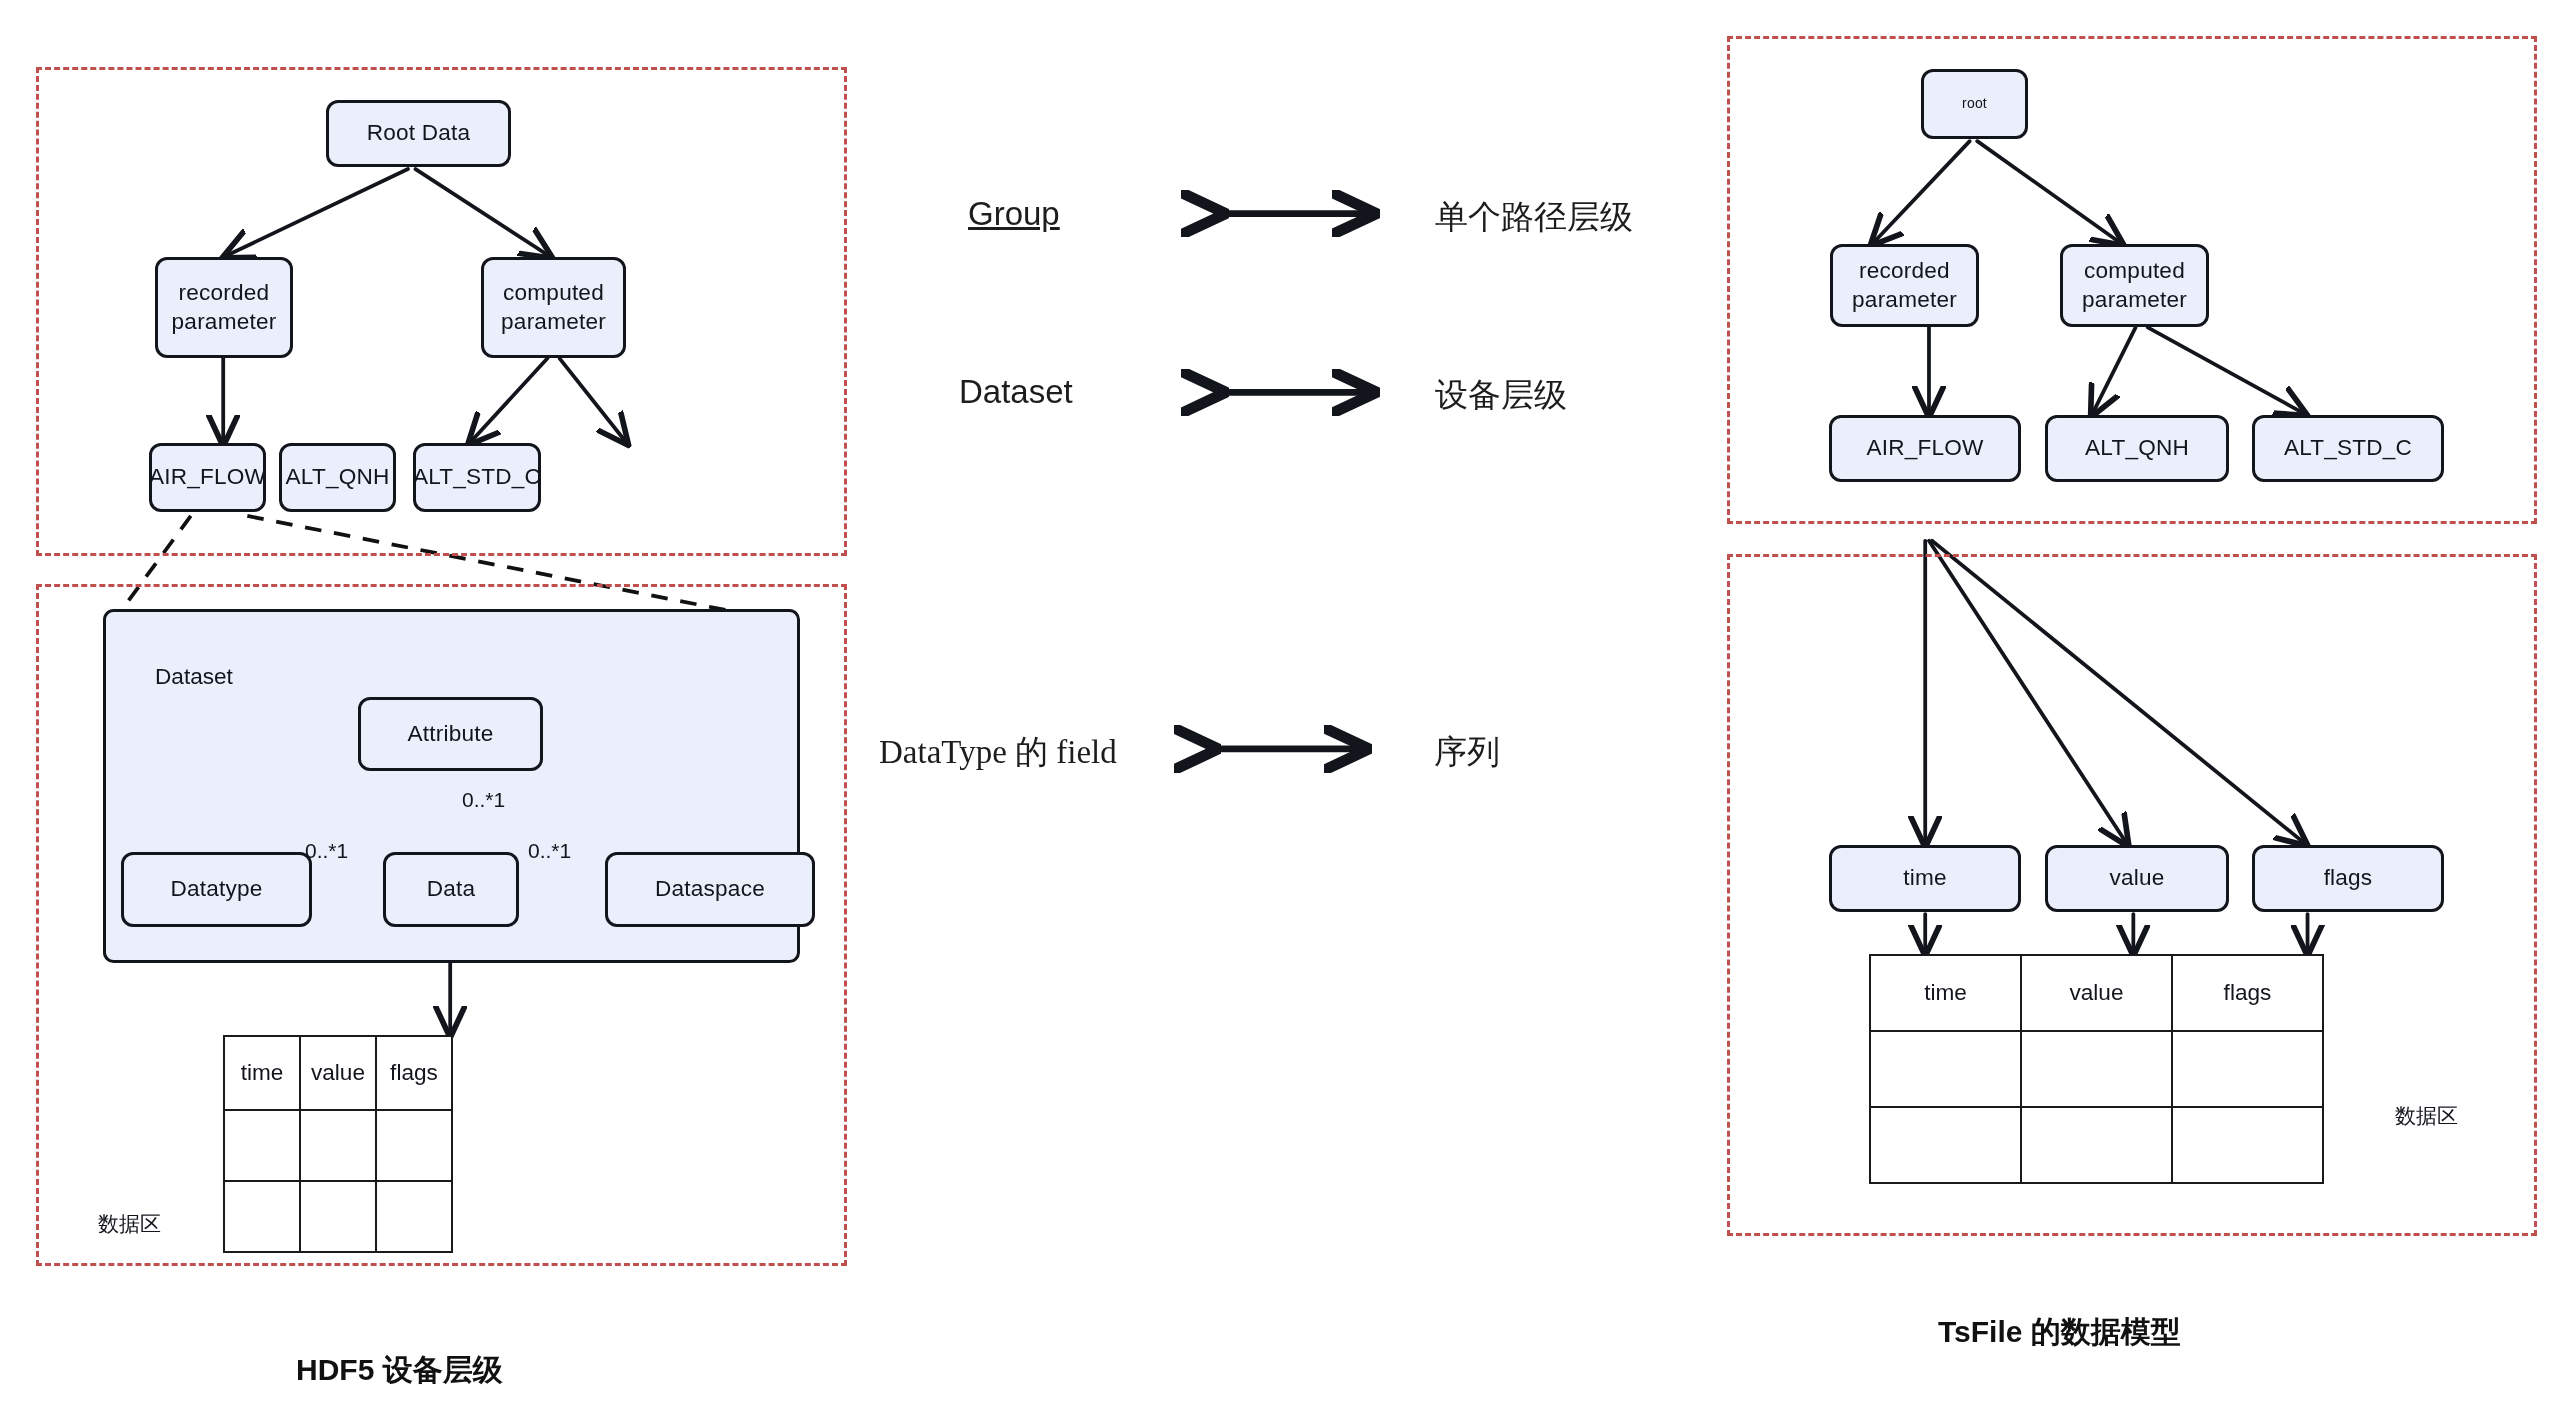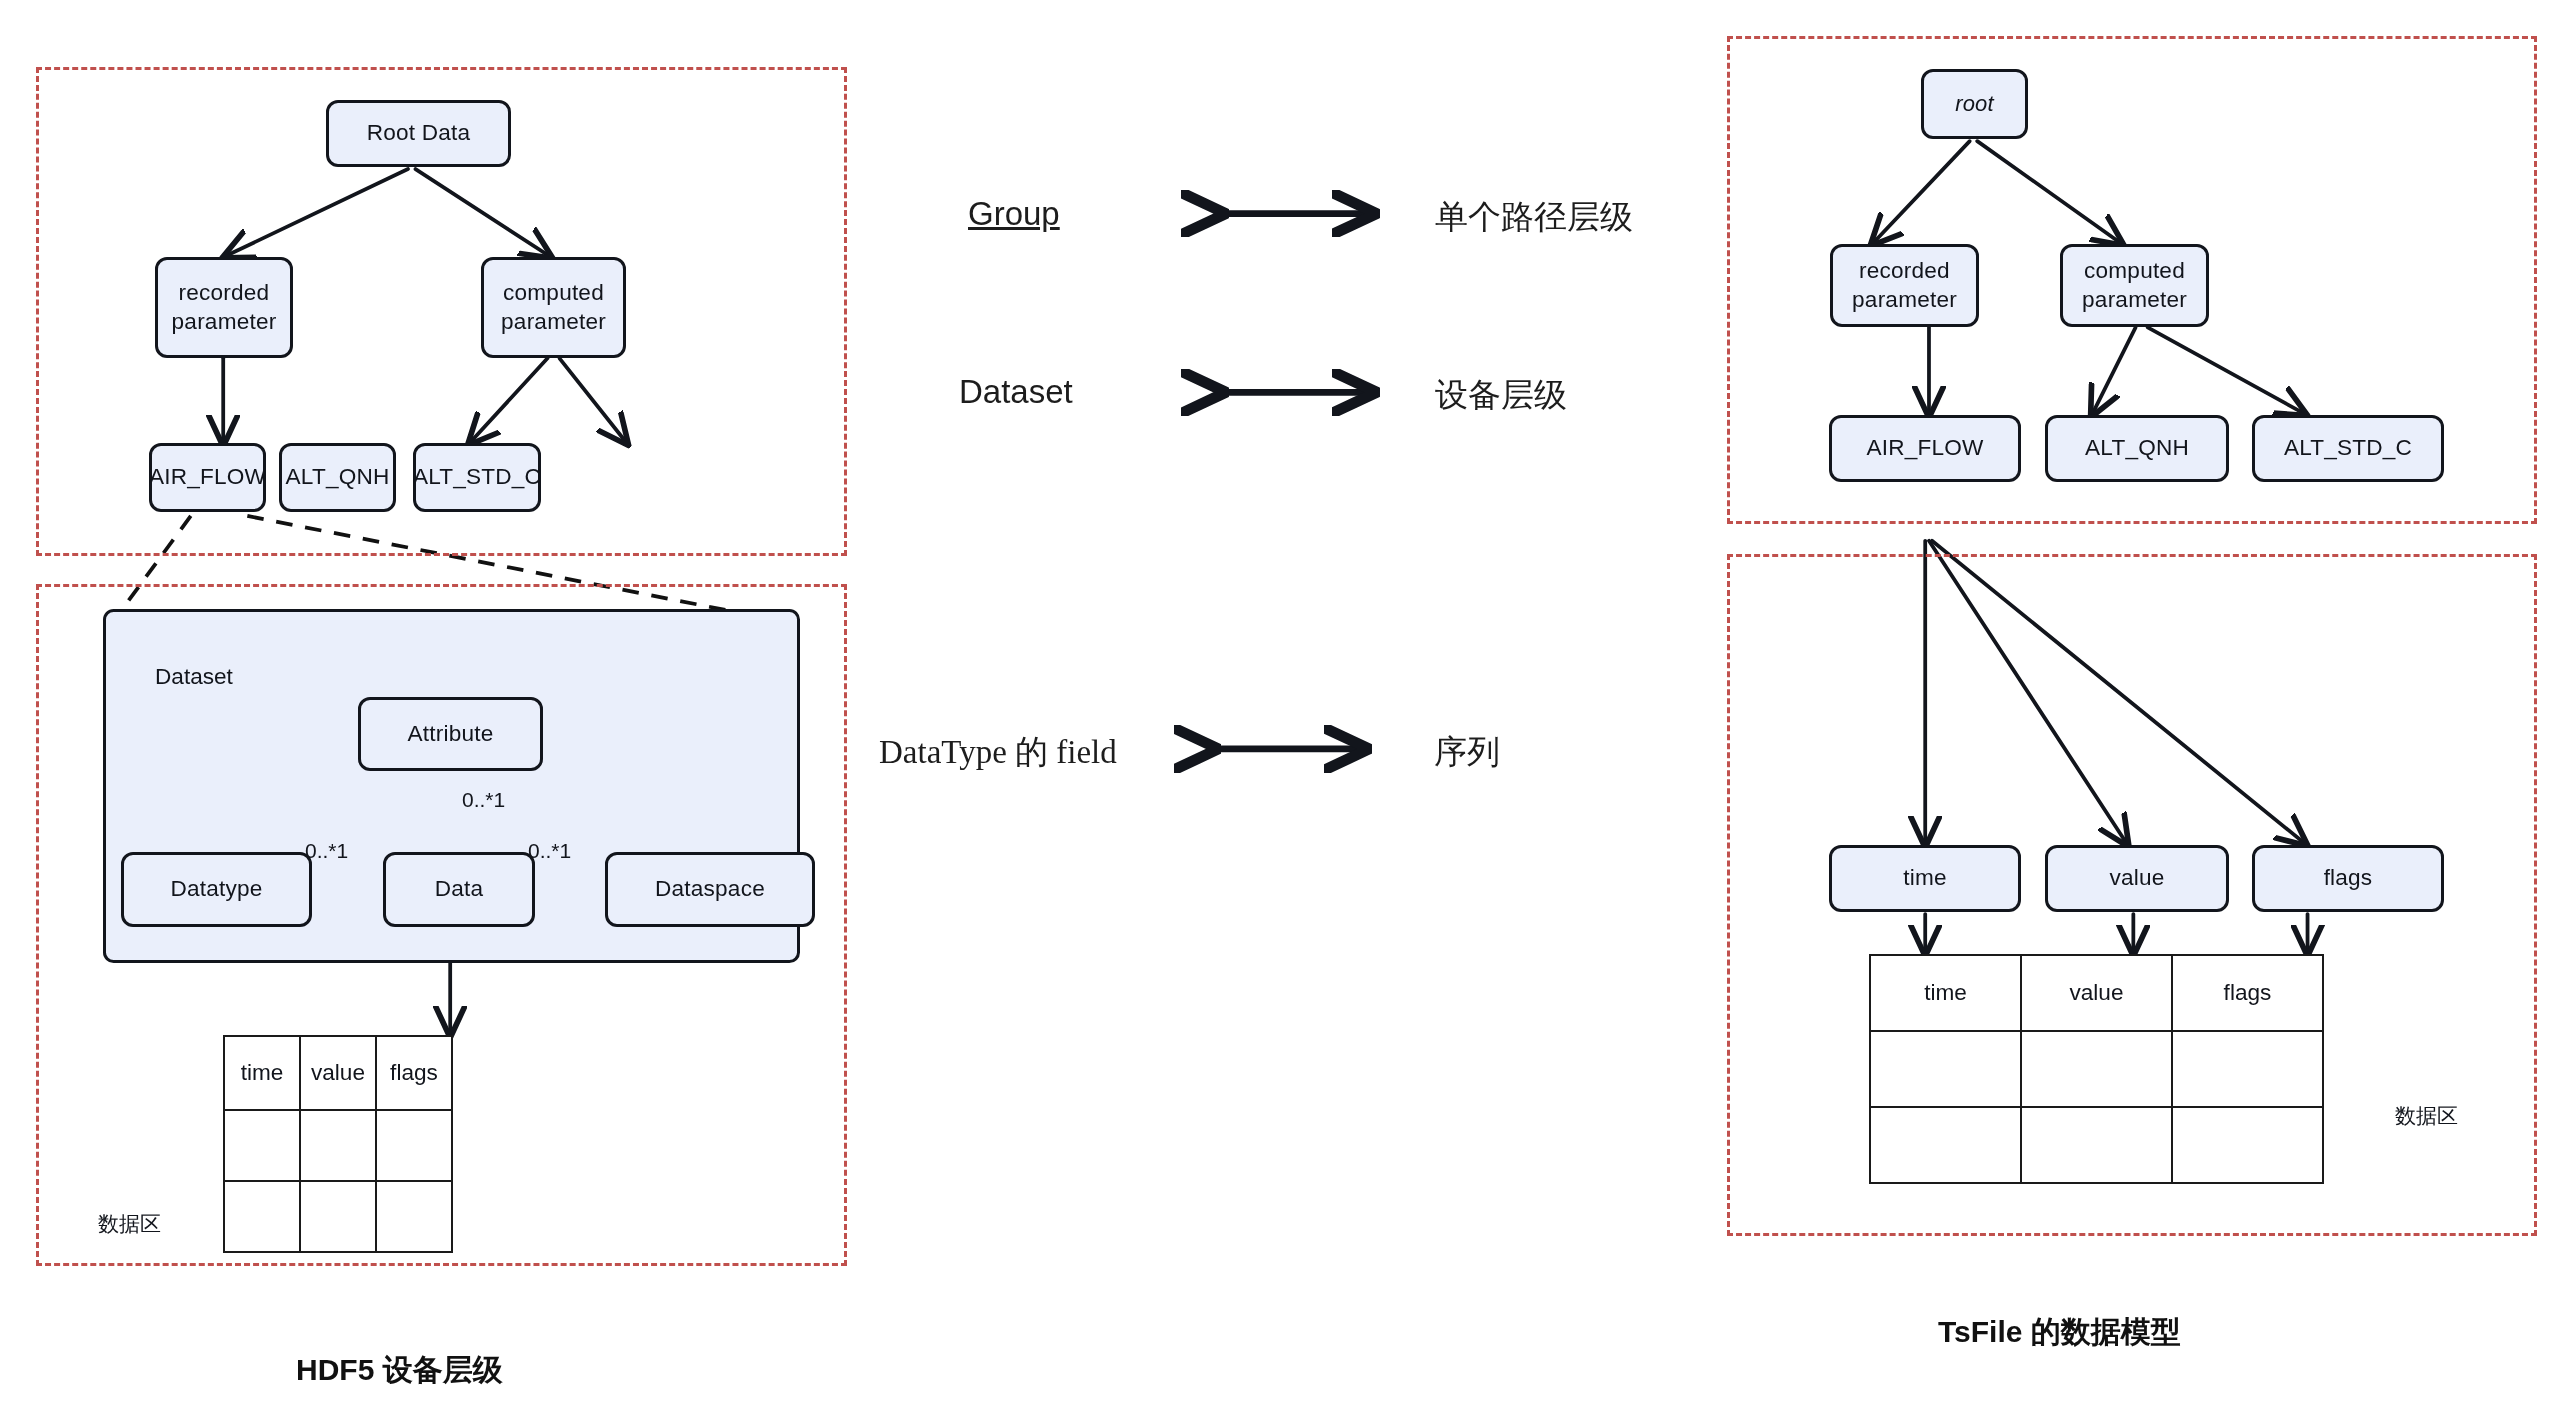--- a/index.html
+++ b/index.html
@@ -34,21 +34,21 @@
     display: flex;
     align-items: center;
     justify-content: center;
     text-align: center;
     color: #12151c;
     font-size: 22.6px;
     line-height: 1.28;
     letter-spacing: 0.2px;
   }
   .node.two-line { font-size: 22.6px; }
-  .node.small { font-size: 22px; font-style: italic; }
+  .node.small { font-size: 14px; }
   
   .dataset-panel {
     position: absolute;
     box-sizing: border-box;
     background: #eaeffb;
     border: 3.8px solid #12151c;
     border-radius: 10.6px;
   }
   .panel-caption {
     position: absolute;
@@ -211,21 +211,21 @@
   </div>
 
   <div class="label mult" style="left:462px; top:788px;">0..*1</div>
 
   <div class="node" style="left:121px; top:852px; width:191px; height:75px;">
     <span>Datatype</span>
   </div>
 
   <div class="label mult" style="left:305px; top:839px;">0..*1</div>
 
-  <div class="node" style="left:383px; top:852px; width:152px; height:75px;">
+  <div class="node" style="left:383px; top:852px; width:136px; height:75px;">
     <span>Data</span>
   </div>
 
   <div class="label mult" style="left:528px; top:839px;">0..*1</div>
 
   <div class="node" style="left:605px; top:852px; width:210px; height:75px;">
     <span>Dataspace</span>
   </div>
 
   <table class="dtable" style="left:223px; top:1035px; width:230px; height:211px;">

